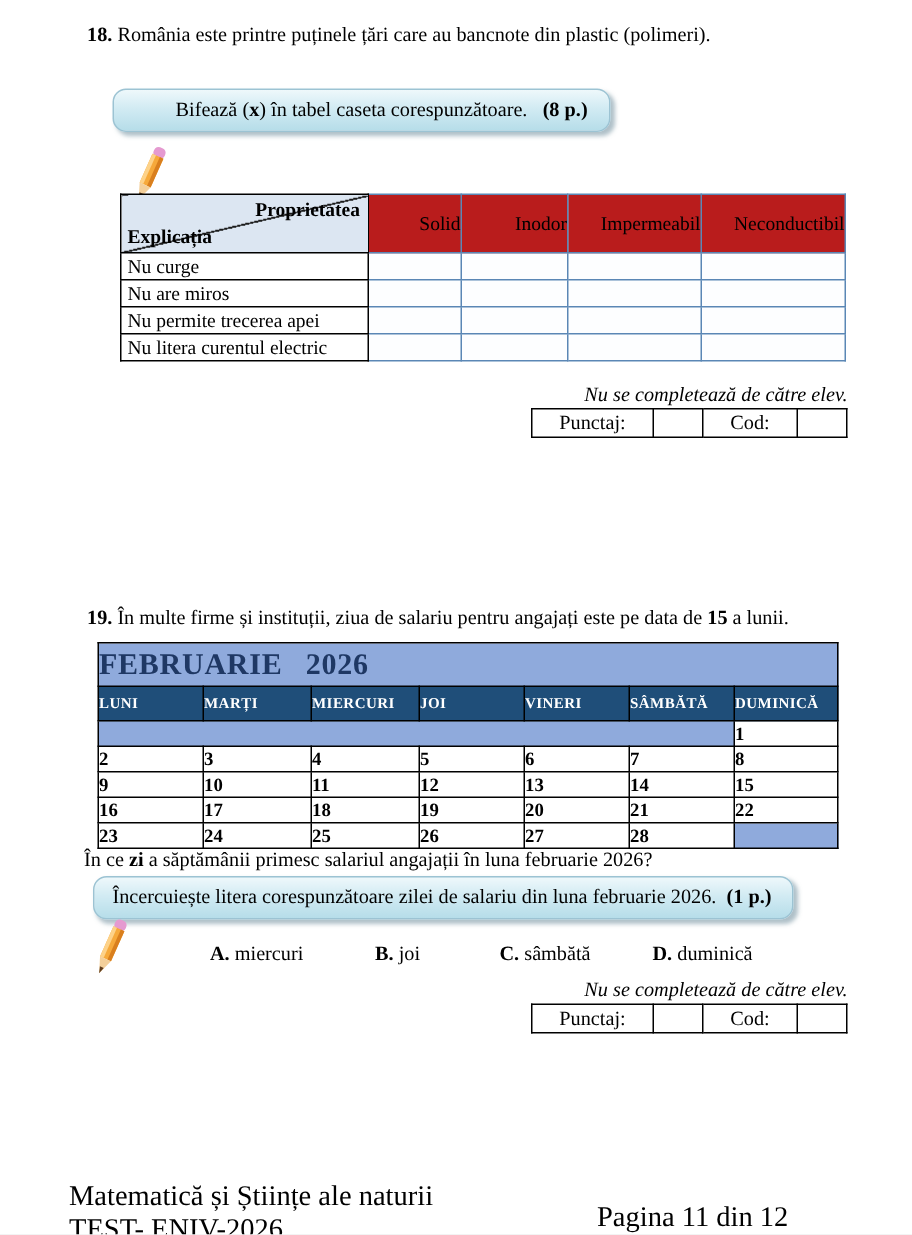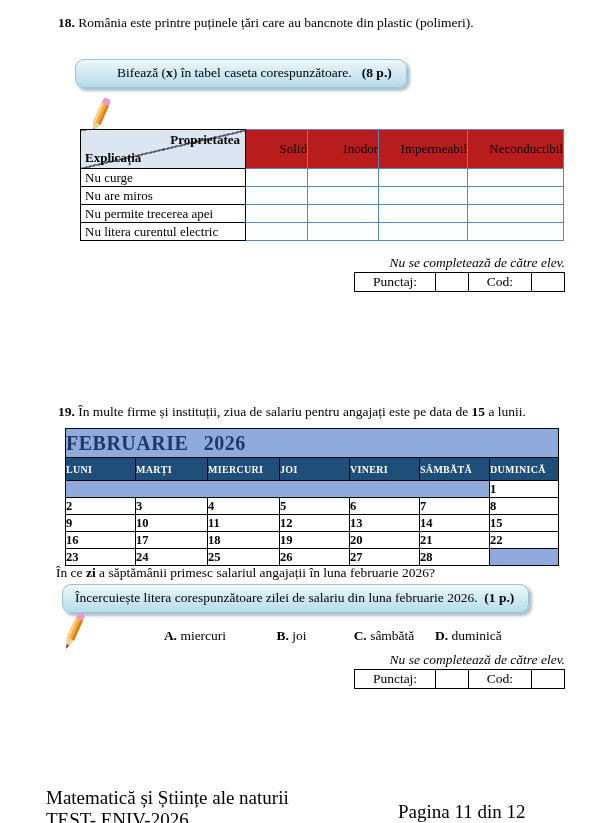--- a/index.html
+++ b/index.html
@@ -204,21 +204,21 @@
     <g transform="rotate(24 17 21)">
       <rect x="13" y="2" width="8" height="7" rx="3" fill="#e59ad0"></rect>
       <rect x="13" y="8" width="8" height="22" fill="#f6a93b"></rect>
       <rect x="13" y="8" width="2.6" height="22" fill="#fdd289"></rect>
       <rect x="18.4" y="8" width="2.6" height="22" fill="#d97f1e"></rect>
       <polygon points="13,30 21,30 17,40.5" fill="#f3cf9a"></polygon>
       <polygon points="15.6,36 18.4,36 17,40.5" fill="#5f3d1e"></polygon>
     </g>
   </svg>
 
-  <div class="options" style="left:140px;top:628px;text-align:center;">
+  <div class="options" style="left:140px;top:628px;">
     <span class="opt" style="width:110px;"><b>A.</b> <span>miercuri</span></span>
     <span class="opt" style="width:83px;"><b>B.</b> <span>joi</span></span>
     <span class="opt" style="width:102px;"><b>C.</b> <span>sâmbătă</span></span>
     <span class="opt"><b>D.</b> <span>duminică</span></span>
   </div>
 
   <div class="note" style="top:652px;">Nu se completează de către elev.</div>
   <table class="scoretable" style="top:669px;">
     <tbody>
         <tr>

